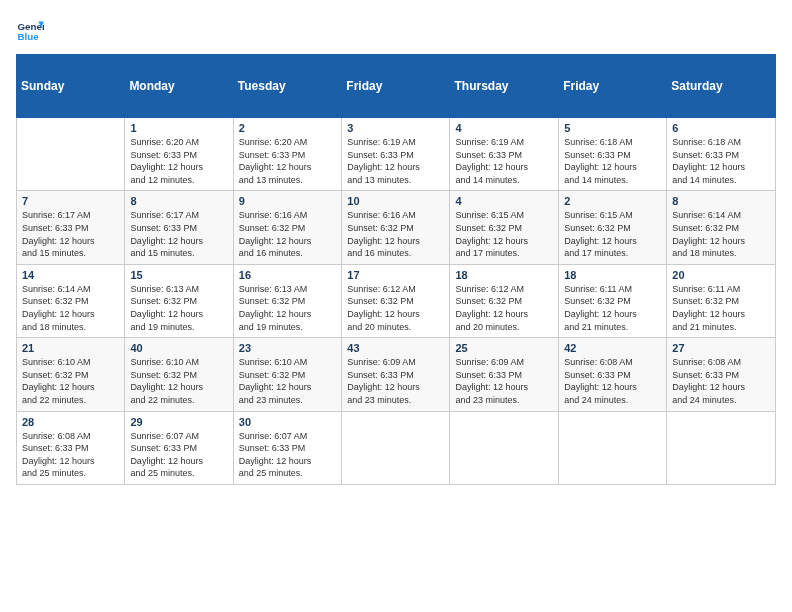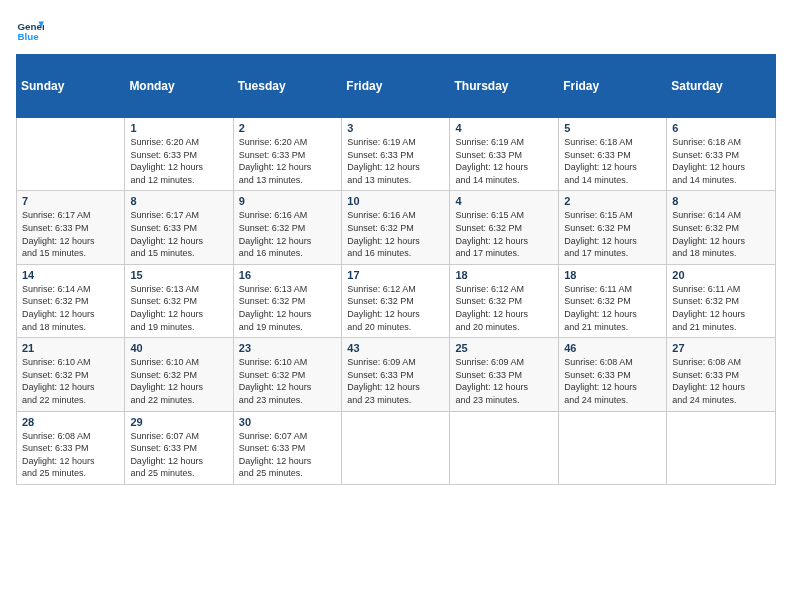--- a/index.html
+++ b/index.html
@@ -292,21 +292,21 @@
 and 23 minutes.</div>
         </td>
         <td>
           <span class="day-num">25</span>
           <div class="sun-info" style="white-space: pre-line;">Sunrise: 6:09 AM
 Sunset: 6:33 PM
 Daylight: 12 hours
 and 23 minutes.</div>
         </td>
         <td>
-          <span class="day-num">46</span>
+          <span class="day-num">42</span>
           <div class="sun-info" style="white-space: pre-line;">Sunrise: 6:08 AM
 Sunset: 6:33 PM
 Daylight: 12 hours
 and 24 minutes.</div>
         </td>
         <td>
           <span class="day-num">27</span>
           <div class="sun-info" style="white-space: pre-line;">Sunrise: 6:08 AM
 Sunset: 6:33 PM
 Daylight: 12 hours

